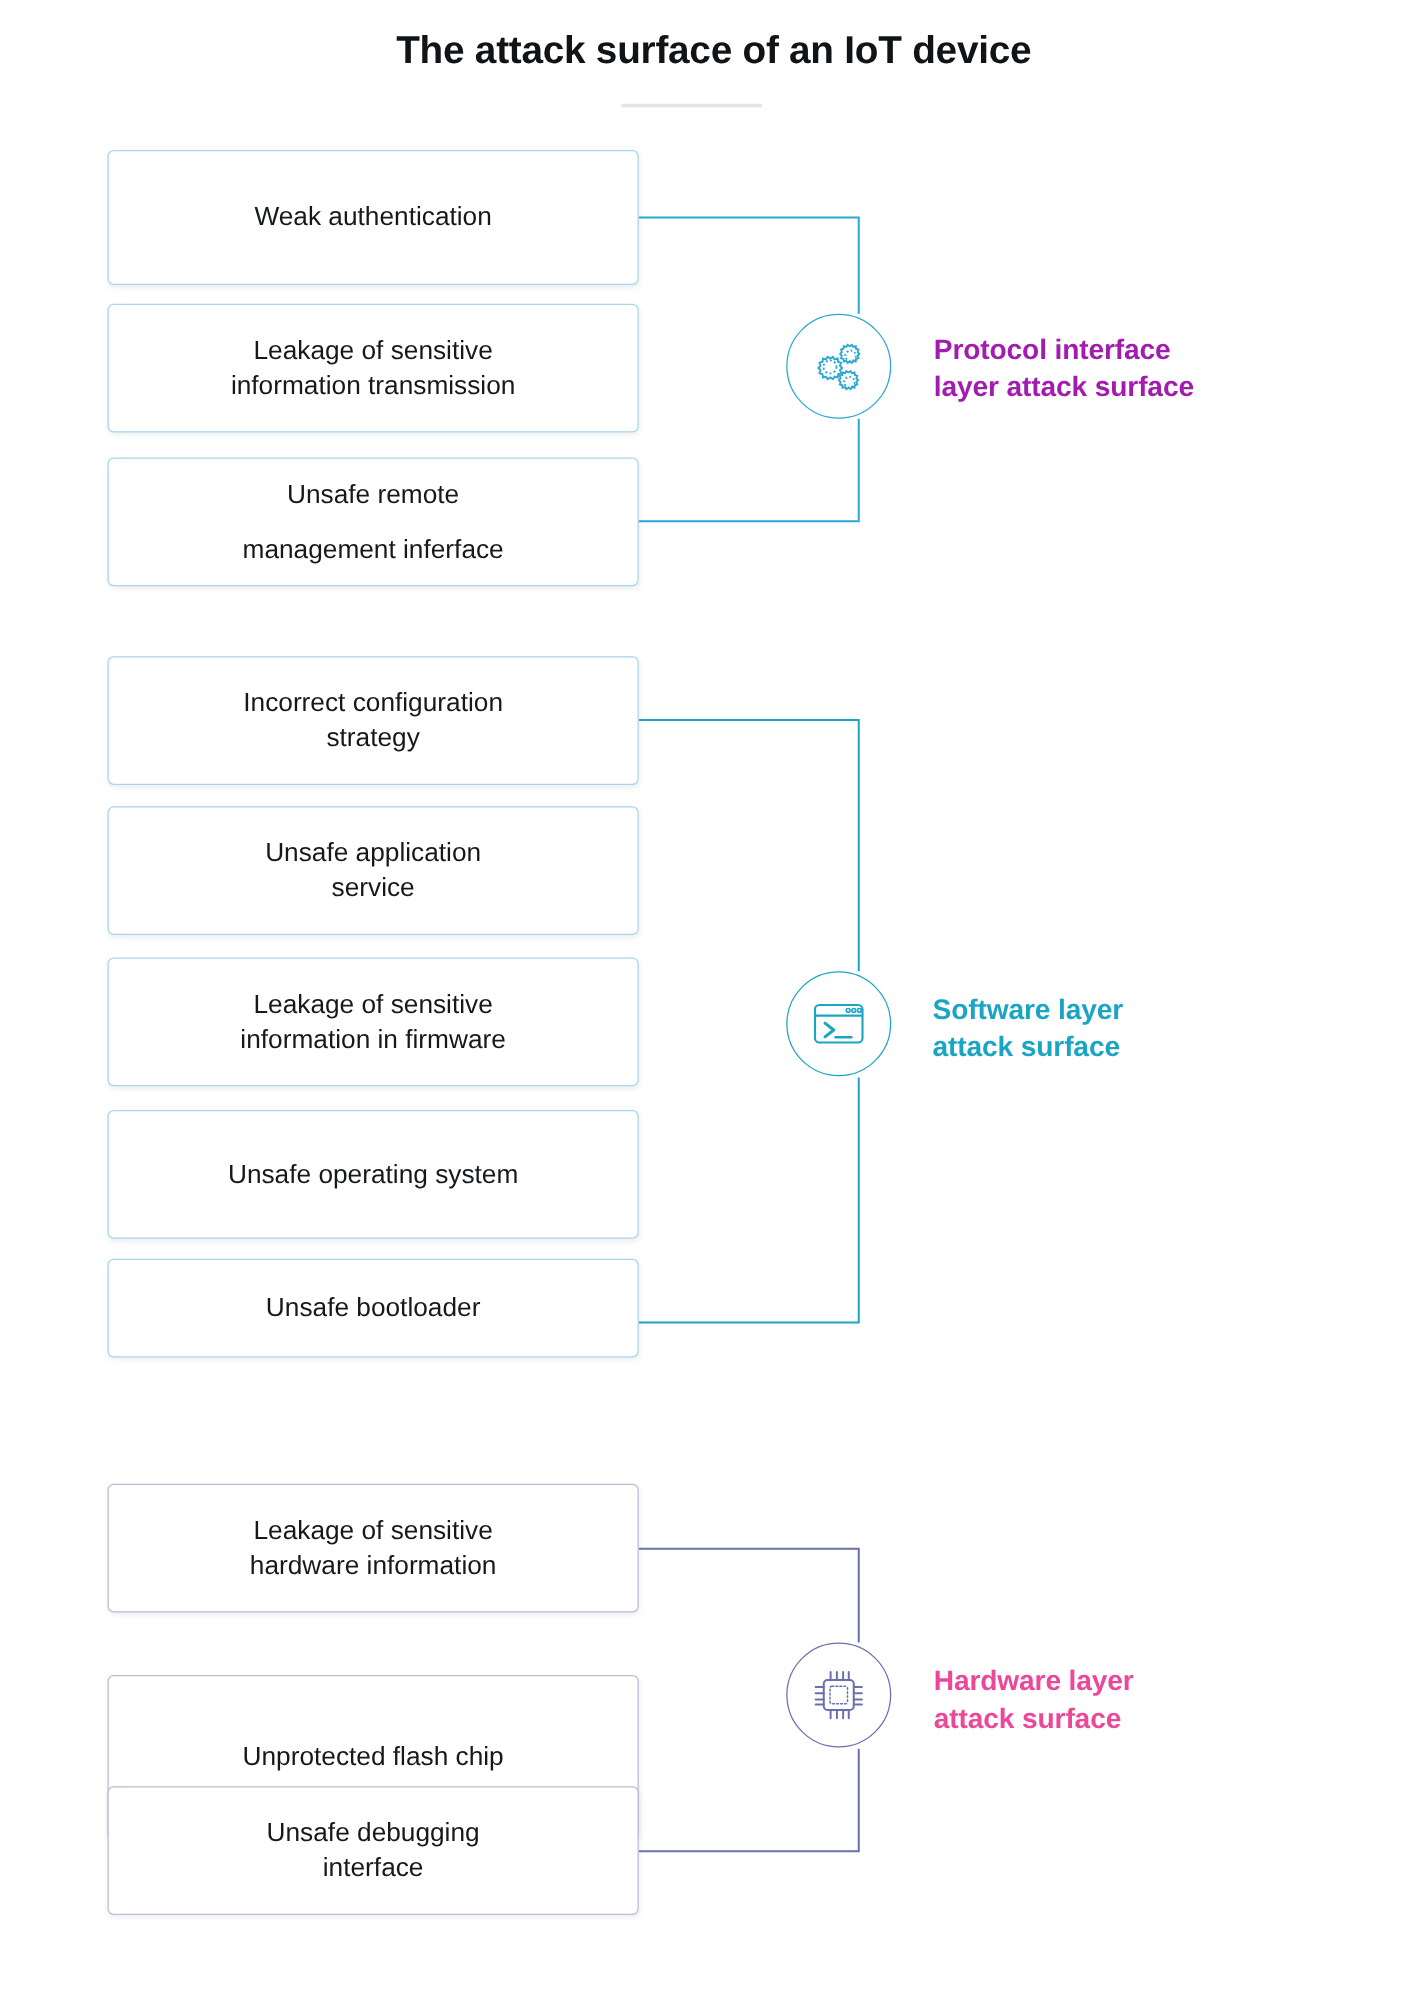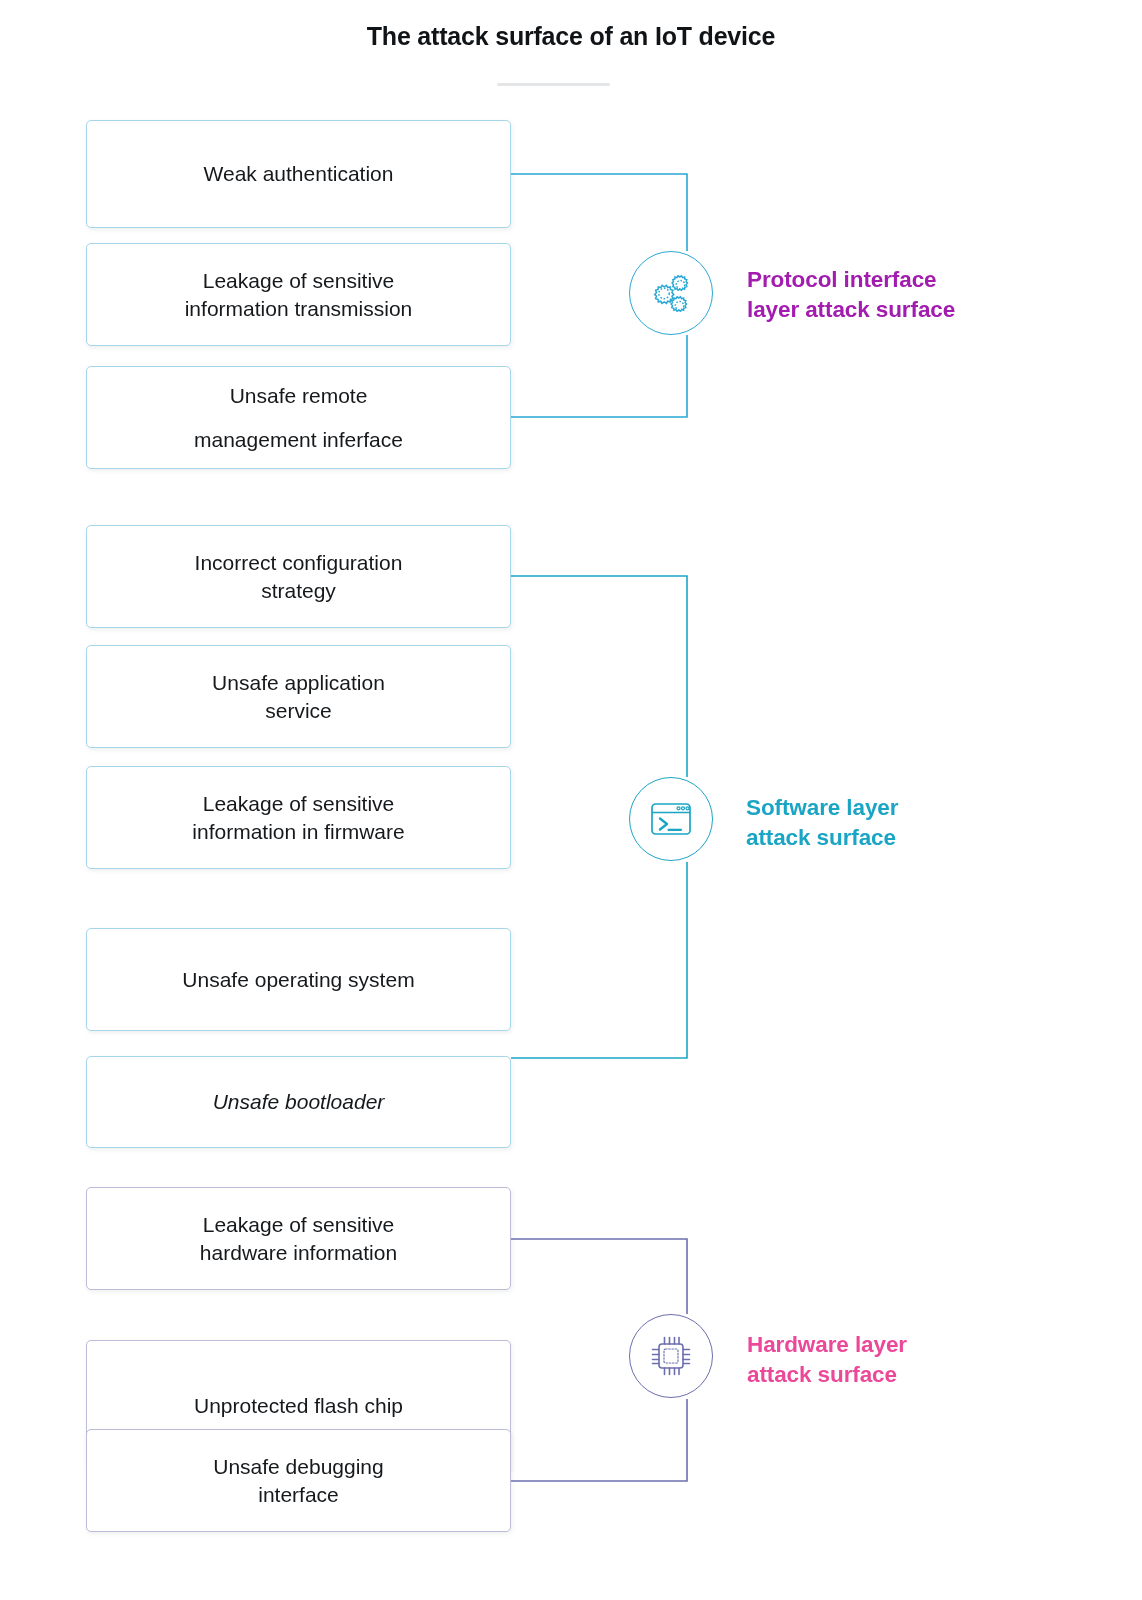--- a/index.html
+++ b/index.html
@@ -15,21 +15,21 @@
     overflow: hidden;
   }
 
   
   .title {
     position: absolute;
     left: 0;
     top: 22px;
     width: 1142px;
     text-align: center;
-    font-size: 25px;
+    font-size: 31px;
     font-weight: bold;
     color: #111417;
     letter-spacing: -0.2px;
   }
   .title-rule {
     position: absolute;
     left: 497px;
     top: 83px;
     width: 113px;
     height: 3px;
@@ -170,25 +170,25 @@
   <div class="box" style="top:645px; height:103px; flex-direction:column;">
     <span class="box-label">Unsafe application</span>
     <span class="box-label">service</span>
   </div>
 
   <div class="box" style="top:766px; height:103px; flex-direction:column;">
     <span class="box-label">Leakage of sensitive</span>
     <span class="box-label">information in firmware</span>
   </div>
 
-  <div class="box" style="top:928px; height:103px;">
+  <div class="box" style="top:888px; height:103px;">
     <span class="box-label">Unsafe operating system</span>
   </div>
 
-  <div class="box" style="top:1056px; height:92px;font-style:italic;">
+  <div class="box" style="top:1007px; height:79px;">
     <span class="box-label">Unsafe bootloader</span>
   </div>
 
   <div class="group-icon" style="left:629px; top:777px; border-color:#1ba5c4;">
     <svg width="52" height="52" viewBox="0 0 52 52">
       <g fill="none" stroke="#1ba5c4" stroke-width="1.7">
         <rect x="7" y="11" width="38" height="30" rx="3.5"></rect>
         <line x1="7" y1="19.5" x2="45" y2="19.5"></line>
         <polyline points="15,25.5 22,31 15,36.5" stroke-linecap="round" stroke-linejoin="round" stroke-width="2.4"></polyline>
         <line x1="23.5" y1="36.8" x2="36" y2="36.8" stroke-linecap="round" stroke-width="2.2"></line>

